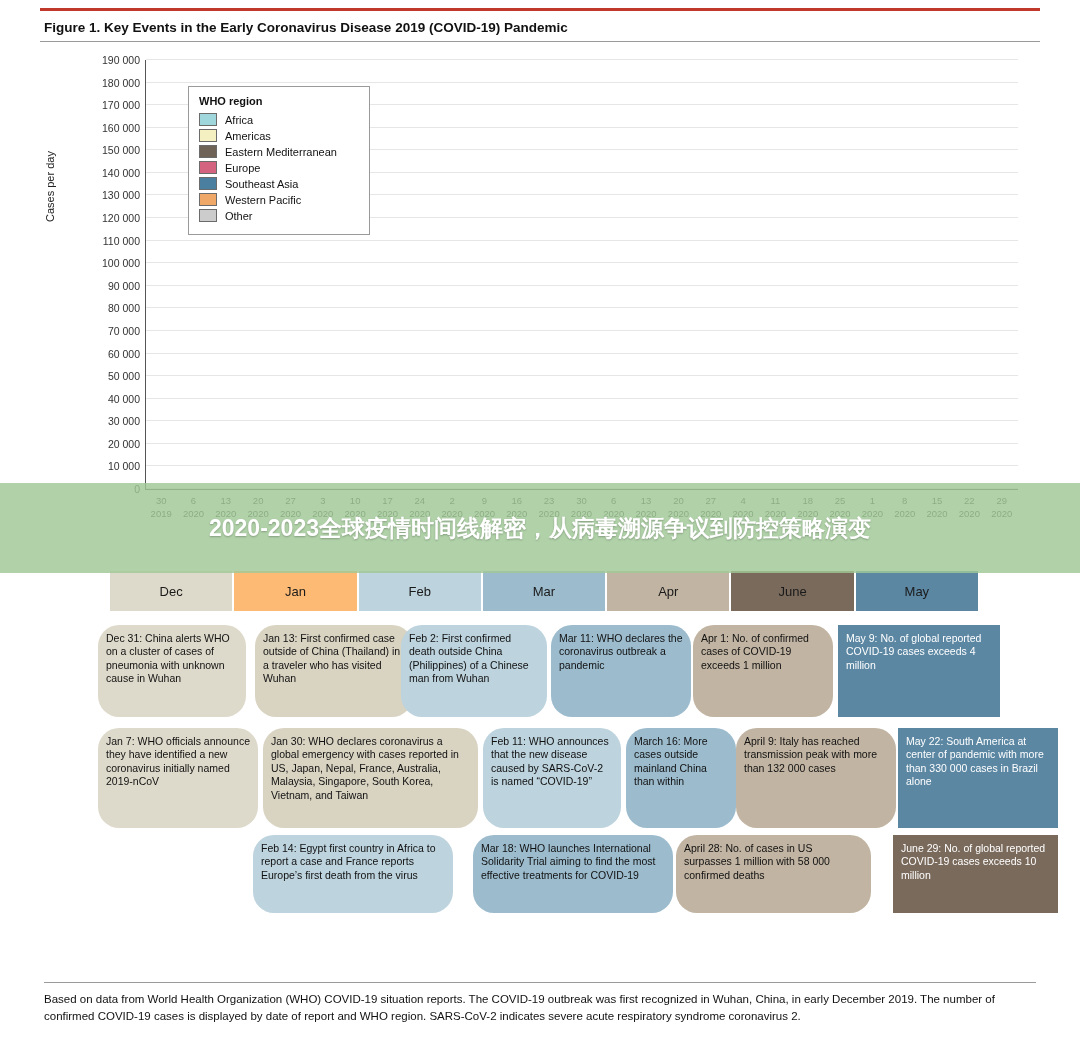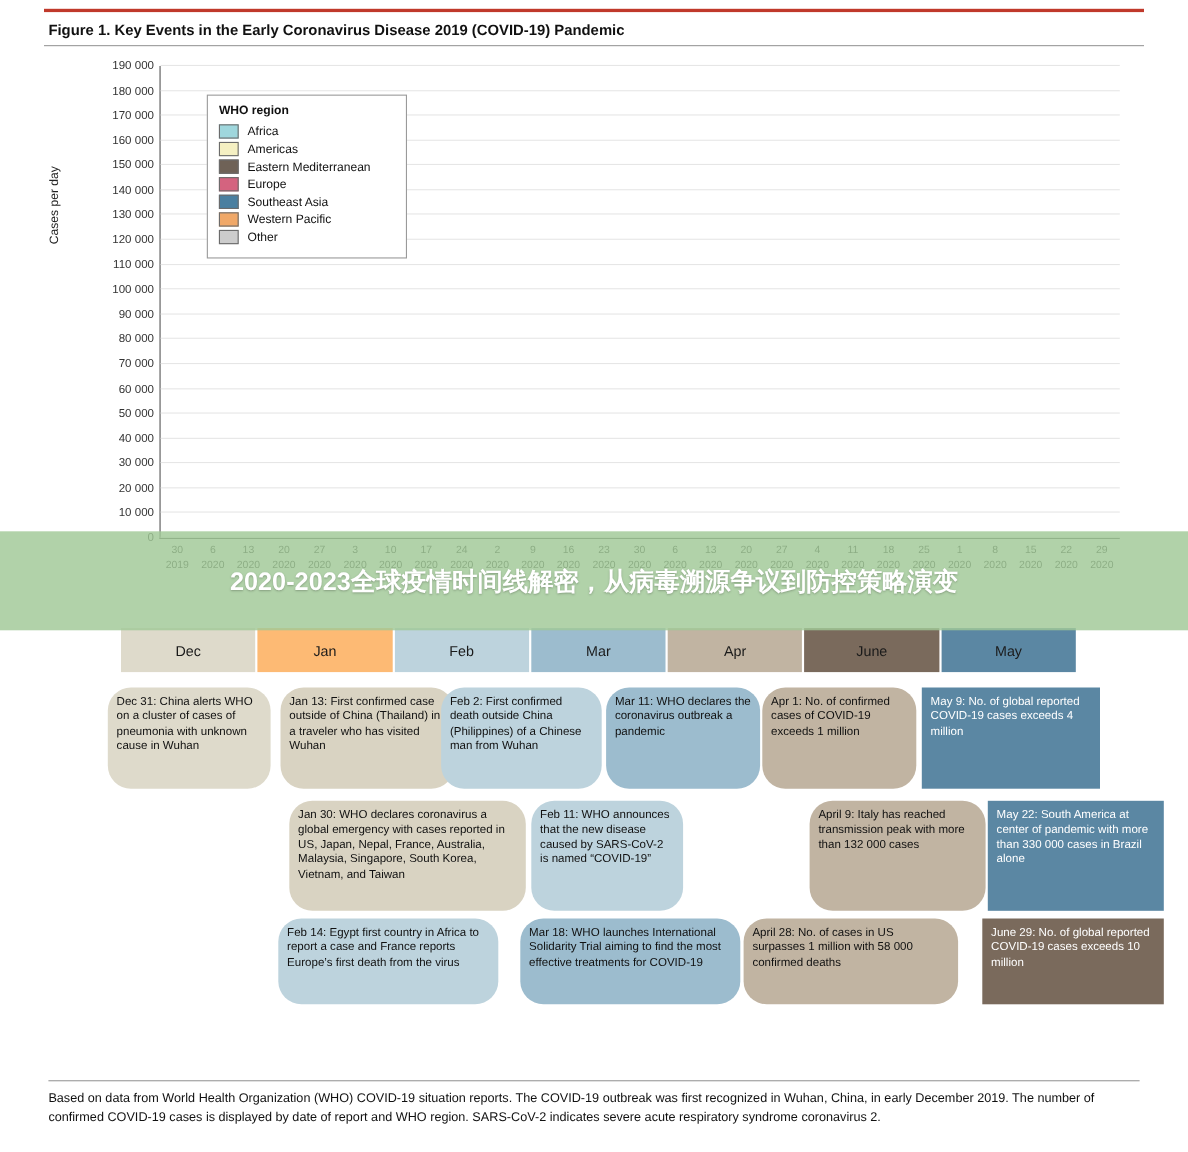--- a/index.html
+++ b/index.html
@@ -577,22 +577,24 @@
         </div>
       </div>
     <div class="axis-line"></div>
     <div class="cards" id="cards">
         <div class="card light" style="left: 50px; top: 0px; width: 148px; min-height: 92px; background: rgb(222, 218, 203);"><span>Dec 31: China alerts WHO on a cluster of cases of pneumonia with unknown cause in Wuhan</span></div>
         <div class="card light" style="left: 207px; top: 0px; width: 158px; min-height: 92px; background: rgb(217, 211, 194);"><span>Jan 13: First confirmed case outside of China (Thailand) in a traveler who has visited Wuhan</span></div>
         <div class="card light" style="left: 353px; top: 0px; width: 146px; min-height: 92px; background: rgb(189, 211, 221);"><span>Feb 2: First confirmed death outside China (Philippines) of a Chinese man from Wuhan</span></div>
         <div class="card light" style="left: 503px; top: 0px; width: 140px; min-height: 92px; background: rgb(156, 188, 206);"><span>Mar 11: WHO declares the coronavirus outbreak a pandemic</span></div>
         <div class="card light" style="left: 645px; top: 0px; width: 140px; min-height: 92px; background: rgb(193, 180, 162);"><span>Apr 1: No. of confirmed cases of COVID-19 exceeds 1 million</span></div>
         <div class="card dark" style="left: 790px; top: 0px; width: 162px; min-height: 92px; background: rgb(91, 135, 163);"><span>May 9: No. of global reported COVID-19 cases exceeds 4 million</span></div>
+        <div class="card light" style="left: 50px; top: 103px; width: 160px; min-height: 100px; background: rgb(222, 218, 203);"><span>Jan 7: WHO officials announce they have identified a new coronavirus initially named 2019-nCoV</span></div>
         <div class="card light" style="left: 215px; top: 103px; width: 215px; min-height: 100px; background: rgb(217, 211, 194);"><span>Jan 30: WHO declares coronavirus a global emergency with cases reported in US, Japan, Nepal, France, Australia, Malaysia, Singapore, South Korea, Vietnam, and Taiwan</span></div>
         <div class="card light" style="left: 435px; top: 103px; width: 138px; min-height: 100px; background: rgb(189, 211, 221);"><span>Feb 11: WHO announces that the new disease caused by SARS-CoV-2 is named “COVID-19”</span></div>
+        <div class="card light" style="left: 578px; top: 103px; width: 110px; min-height: 100px; background: rgb(156, 188, 206);"><span>March 16: More cases outside mainland China than within</span></div>
         <div class="card light" style="left: 688px; top: 103px; width: 160px; min-height: 100px; background: rgb(193, 180, 162);"><span>April 9: Italy has reached transmission peak with more than 132 000 cases</span></div>
         <div class="card dark" style="left: 850px; top: 103px; width: 160px; min-height: 100px; background: rgb(91, 135, 163);"><span>May 22: South America at center of pandemic with more than 330 000 cases in Brazil alone</span></div>
         <div class="card light" style="left: 205px; top: 210px; width: 200px; min-height: 78px; background: rgb(189, 211, 221);"><span>Feb 14: Egypt first country in Africa to report a case and France reports Europe’s first death from the virus</span></div>
         <div class="card light" style="left: 425px; top: 210px; width: 200px; min-height: 78px; background: rgb(156, 188, 206);"><span>Mar 18: WHO launches International Solidarity Trial aiming to find the most effective treatments for COVID-19</span></div>
         <div class="card light" style="left: 628px; top: 210px; width: 195px; min-height: 78px; background: rgb(193, 180, 162);"><span>April 28: No. of cases in US surpasses 1 million with 58 000 confirmed deaths</span></div>
         <div class="card dark" style="left: 845px; top: 210px; width: 165px; min-height: 78px; background: rgb(122, 106, 92);"><span>June 29: No. of global reported COVID-19 cases exceeds 10 million</span></div>
       </div>
     <div class="footnote">Based on data from World Health Organization (WHO) COVID-19 situation reports. The COVID-19 outbreak was first recognized in Wuhan, China, in early December 2019. The number of confirmed COVID-19 cases is displayed by date of report and WHO region. SARS-CoV-2 indicates severe acute respiratory syndrome coronavirus 2.</div>
   </div>
 </div>

